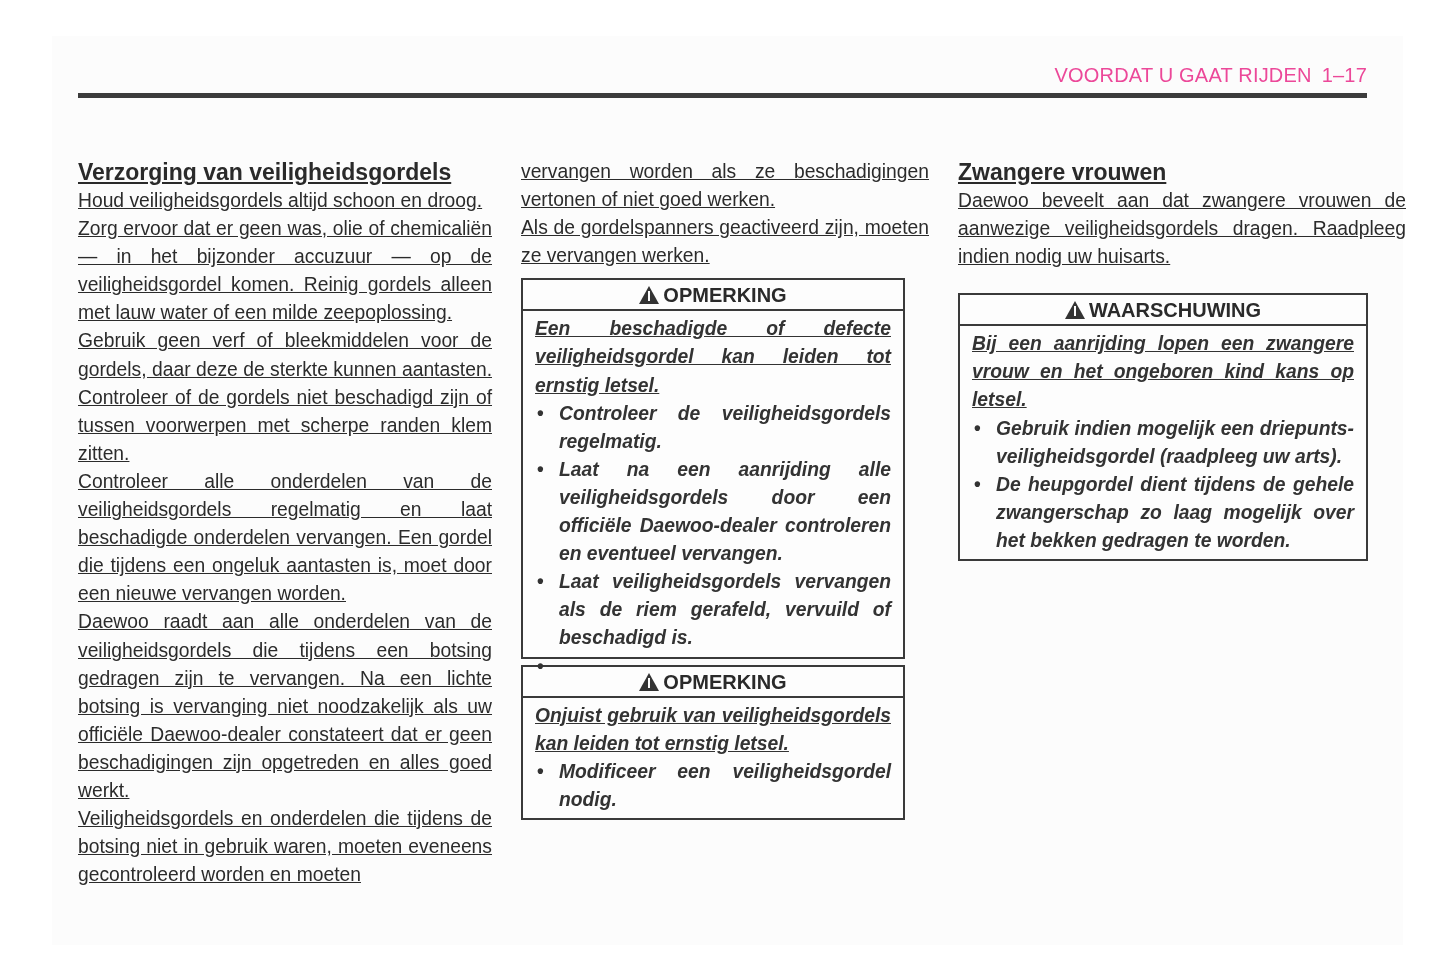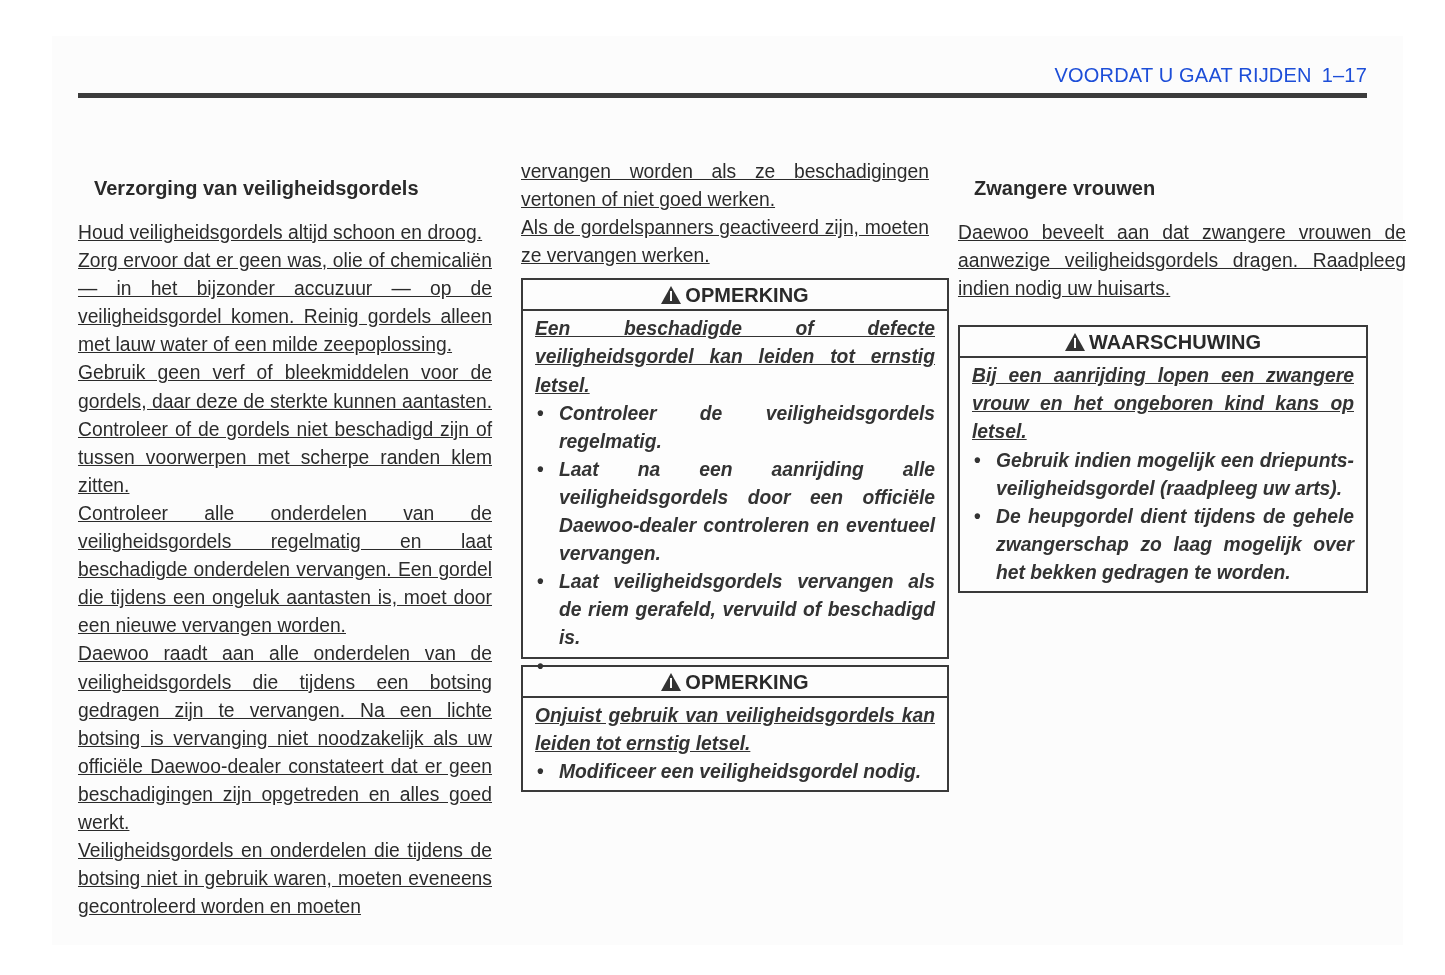--- a/index.html
+++ b/index.html
@@ -22,21 +22,21 @@
       width: 1351px;
       height: 909px;
       background: #fcfcfc;
     }
     .running-head {
       position: absolute;
       right: 78px;
       top: 64px;
       font-size: 20px;
       letter-spacing: 0.2px;
-      color: #1d4ed8;
+      color: #ec4899;
       white-space: nowrap;
     }
     .running-head .page-num {
       margin-left: 10px;
     }
     .rule {
       position: absolute;
       left: 78px;
       top: 93px;
       width: 1289px;
@@ -54,30 +54,31 @@
     .col2 { left: 521px; width: 408px; }
     .col3 { left: 958px; width: 448px; }
     .col p {
       margin: 0;
       text-align: justify;
       text-align-last: left;
       text-decoration: underline;
     }
     .heading {
       font-weight: bold;
-      font-size: 20px;
+      font-size: 23px;
       line-height: 29px;
-      margin: 16px;
+      margin: 0;
       color: #2a2a2a;
+      text-decoration: underline;
     }
     .callout {
       border: 2px solid #3a3a3a;
       background: #fdfdfd;
       box-sizing: border-box;
-      width: 428px;
+      width: 384px;
     }
     .callout .ctitle {
       text-align: center;
       font-weight: bold;
       font-size: 20px;
       line-height: 28px;
       border-bottom: 2px solid #3a3a3a;
       color: #2a2a2a;
       padding-top: 1px;
     }

